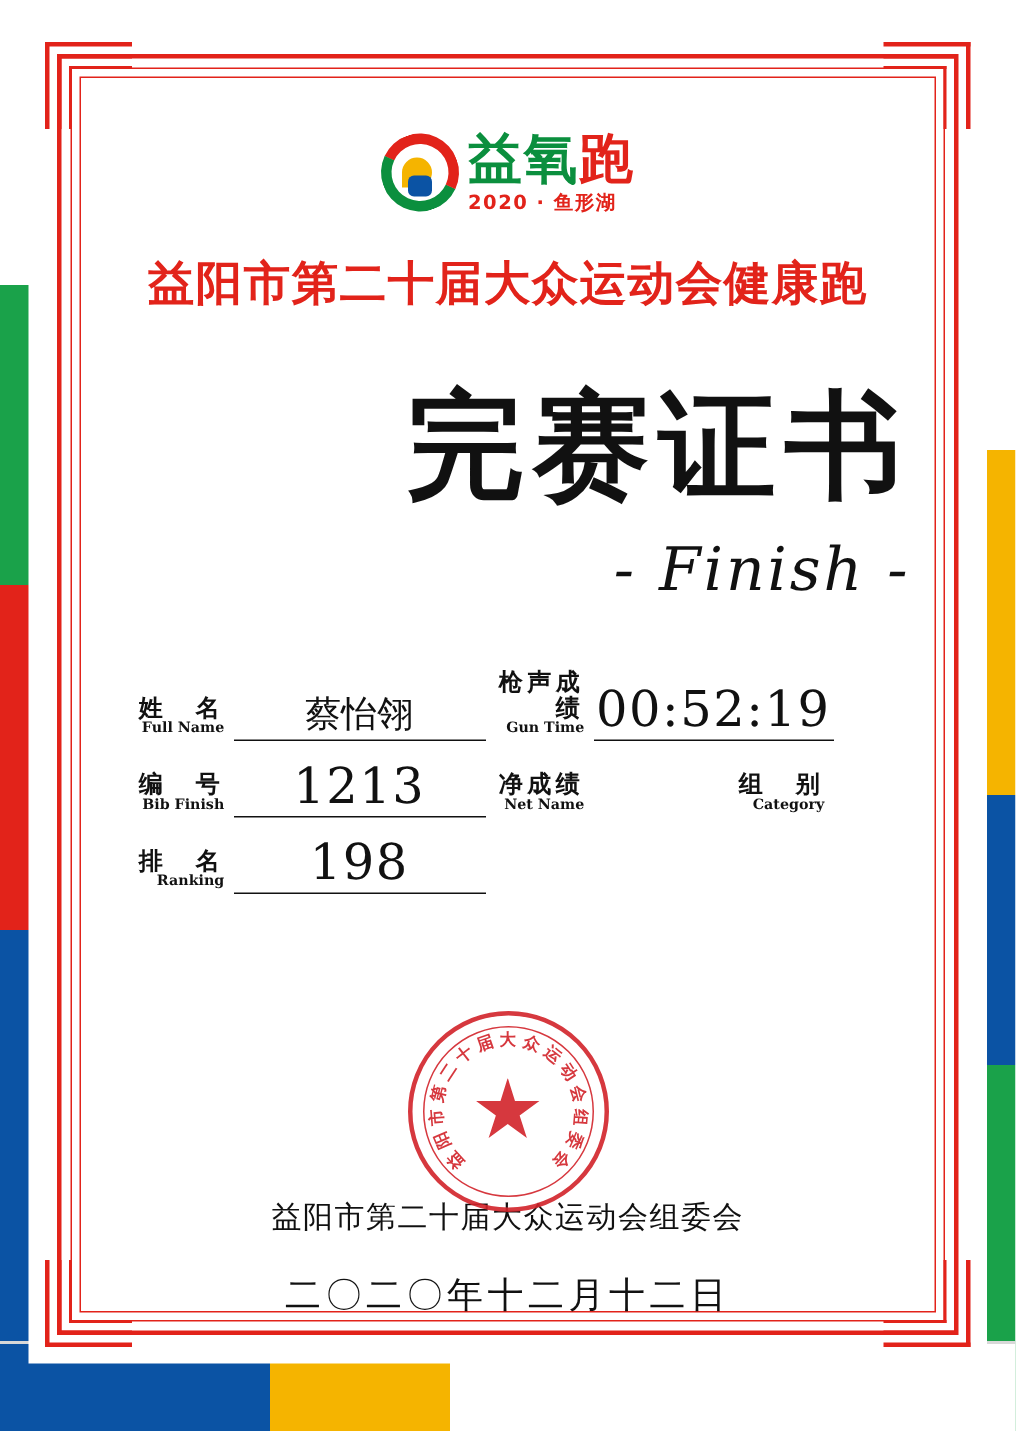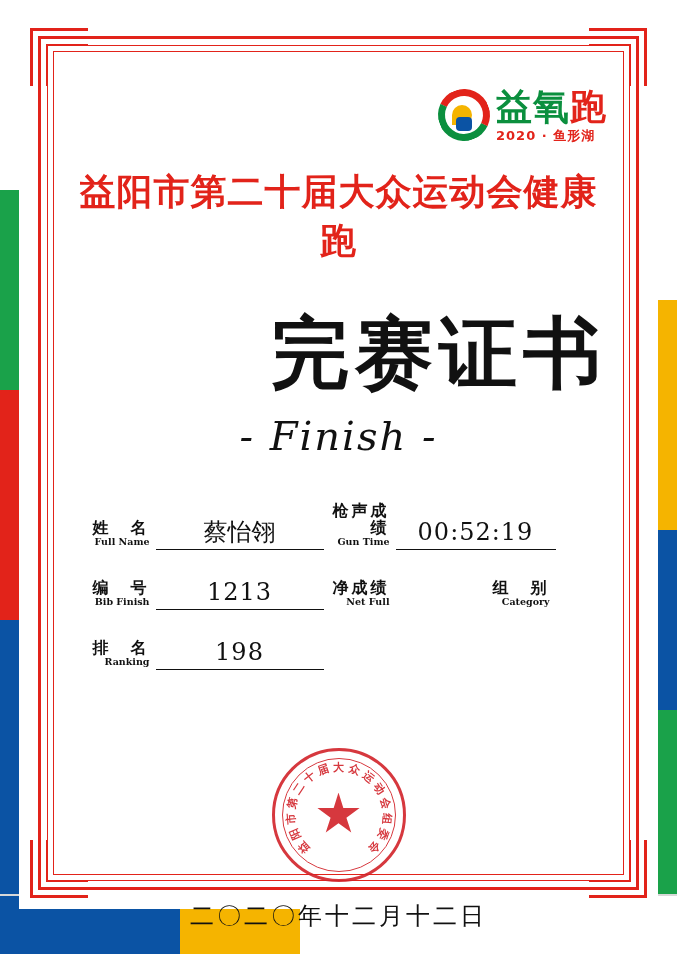--- a/index.html
+++ b/index.html
@@ -53,21 +53,21 @@
   .corner .h3{left:16px;top:16px;width:42px;height:2px;}
   .corner .v3{left:16px;top:16px;width:2px;height:42px;}
   .c-tl{left:10px;top:10px;}
   .c-tr{right:10px;top:10px;transform:scaleX(-1);}
   .c-bl{left:10px;bottom:10px;transform:scaleY(-1);}
   .c-br{right:10px;bottom:10px;transform:scale(-1,-1);}
 
   
   .content{position:absolute;left:50px;top:46px;right:50px;bottom:46px;}
 
-  .logo-wrap{height:82px;display:flex;align-items:center;justify-content:flex-end;margin-top:10px;}
+  .logo-wrap{height:82px;display:flex;align-items:center;justify-content:center;margin-top:10px;}
   .logo{display:flex;align-items:center;gap:6px;}
   .logo-mark{
     width:52px;height:52px;position:relative;
   }
   .logo-mark .ring{
     position:absolute;inset:0;border-radius:50%;
     border:7px solid #0b8f3e;
     border-right-color:#e2231a;border-top-color:#e2231a;
     transform:rotate(-20deg);
   }
@@ -84,51 +84,51 @@
     font-family:"DejaVu Sans","Liberation Sans",sans-serif;
     font-size:36px;font-weight:bold;color:#0b8f3e;letter-spacing:1px;
   }
   .logo-name .c2{color:#e2231a;}
   .logo-sub{
     margin-top:4px;font-size:13px;color:#e2231a;font-weight:bold;letter-spacing:1px;
   }
 
   .event-title{
     text-align:center;margin-top:12px;
-    font-size:36px;font-weight:bold;color:#e2231a;letter-spacing:1px;
+    font-size:31px;font-weight:bold;color:#e2231a;letter-spacing:1px;
     font-family:"DejaVu Sans","Liberation Sans",sans-serif;
   }
 
   .main-title{
     text-align:right;margin-top:36px;
     font-size:78px;font-weight:bold;color:#111;letter-spacing:6px;
     font-family:"DejaVu Sans","Liberation Sans",sans-serif;
   }
 
   .script{
-    text-align:center;margin-top:6px;
+    text-align:right;margin-top:6px;
     font-family:"DejaVu Serif","Liberation Serif",serif;
     font-style:italic;font-size:40px;color:#111;letter-spacing:2px;
   }
 
   
   .info{
     margin:44px auto 0;width:498px;
     display:grid;grid-template-columns:66px 168px 72px 160px;
-    row-gap:28px;align-items:flex-end;
+    row-gap:10px;align-items:flex-end;
   }
   .lbl{
     text-align:right;padding-right:6px;padding-bottom:3px;line-height:1.05;
   }
   .lbl .cn{font-size:16px;font-weight:bold;color:#111;letter-spacing:3px;display:block;}
   .lbl .en{font-size:9.5px;font-weight:bold;color:#111;font-family:"DejaVu Serif","Liberation Serif",serif;display:block;}
   .val{
     border-bottom:1.5px solid #111;
     text-align:center;
-    font-size:24px;color:#111;
+    font-size:33px;color:#111;
     padding-bottom:1px;
     font-family:"DejaVu Serif","Liberation Serif",serif;
     min-height:30px;
   }
   .val.cjk{font-family:"DejaVu Sans","Liberation Sans",sans-serif;font-size:24px;}
   .val.num{letter-spacing:1px;}
 
   
   .seal-wrap{position:relative;height:130px;margin-top:78px;}
   .seal{
@@ -257,21 +257,21 @@
       <div class="val num">00:52:19</div>
 
       <div class="lbl">
         <span class="cn">编　号</span>
         <span class="en">Bib Finish</span>
       </div>
       <div class="val num">1213</div>
 
       <div class="lbl">
         <span class="cn">净成绩</span>
-        <span class="en">Net Full</span>
+        <span class="en">Net Name</span>
       </div>
 
       <div class="lbl">
         <span class="cn">组　别</span>
         <span class="en">Category</span>
       </div>
 
       <div class="lbl">
         <span class="cn">排　名</span>
         <span class="en">Ranking</span>
@@ -297,16 +297,17 @@
             <span style="transform: translate(29.4574px, -37.8981px) rotate(37.8571deg) translate(-50%, -50%);">运</span>
             <span style="transform: translate(40.1581px, -26.293px) rotate(56.7857deg) translate(-50%, -50%);">动</span>
             <span style="transform: translate(46.5157px, -11.8444px) rotate(75.7143deg) translate(-50%, -50%);">会</span>
             <span style="transform: translate(47.8425px, 3.88534px) rotate(94.6429deg) translate(-50%, -50%);">组</span>
             <span style="transform: translate(43.995px, 19.1948px) rotate(113.571deg) translate(-50%, -50%);">委</span>
             <span style="transform: translate(35.3893px, 32.4283px) rotate(132.5deg) translate(-50%, -50%);">会</span>
           </div>
       </div>
     </div>
 
+    <div class="org">益阳市第二十届大众运动会组委会</div>
     <div class="date">二〇二〇年十二月十二日</div>
 
   </div>
 </div>
 
 </body></html>

